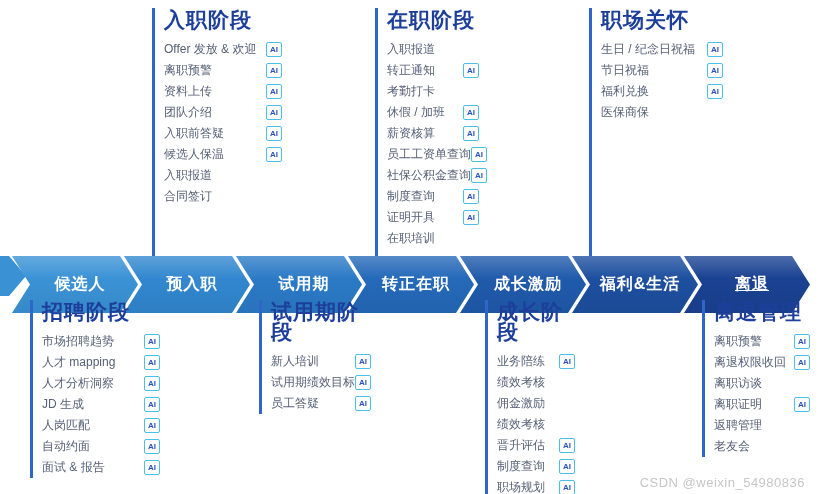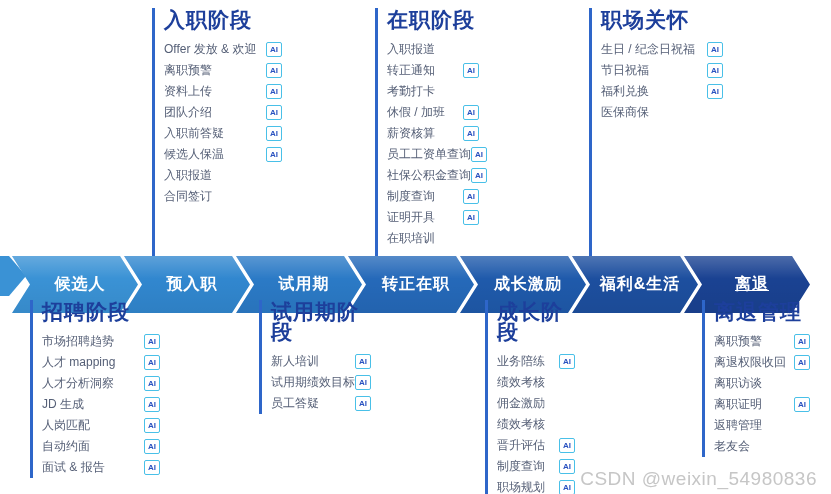--- a/index.html
+++ b/index.html
@@ -31,21 +31,21 @@
   .g-separation{left:702px;top:300px;width:108px;}
 
   
   .chevrons{position:absolute;left:0;top:256px;width:831px;height:40px;}
   .chev{position:absolute;top:0;width:126px;height:57px;display:flex;align-items:center;justify-content:center;
         padding-left:10px;box-sizing:border-box;color:#fff;font-weight:bold;font-size:16px;letter-spacing:1px;
         clip-path:polygon(0 0, calc(100% - 18px) 0, 100% 50%, calc(100% - 18px) 100%, 0 100%, 18px 50%);}
   .chev-lead{position:absolute;left:0;top:0;width:26px;height:40px;
         clip-path:polygon(0 0, 9px 0, 100% 50%, 9px 100%, 0 100%);}
 
-  .watermark{position:absolute;right:14px;bottom:4px;font-size:19px;color:var(--watermark-color);letter-spacing:.5px;margin-left:44px;}
+  .watermark{position:absolute;right:26px;bottom:4px;font-size:13px;color:var(--watermark-color);letter-spacing:.5px;margin-left:44px;}
 </style>
 </head>
 <body>
 
 <div class="canvas">
 
   <section class="group g-onboard">
     <h2>入职阶段</h2>
     <ul>
         <li class="item">

